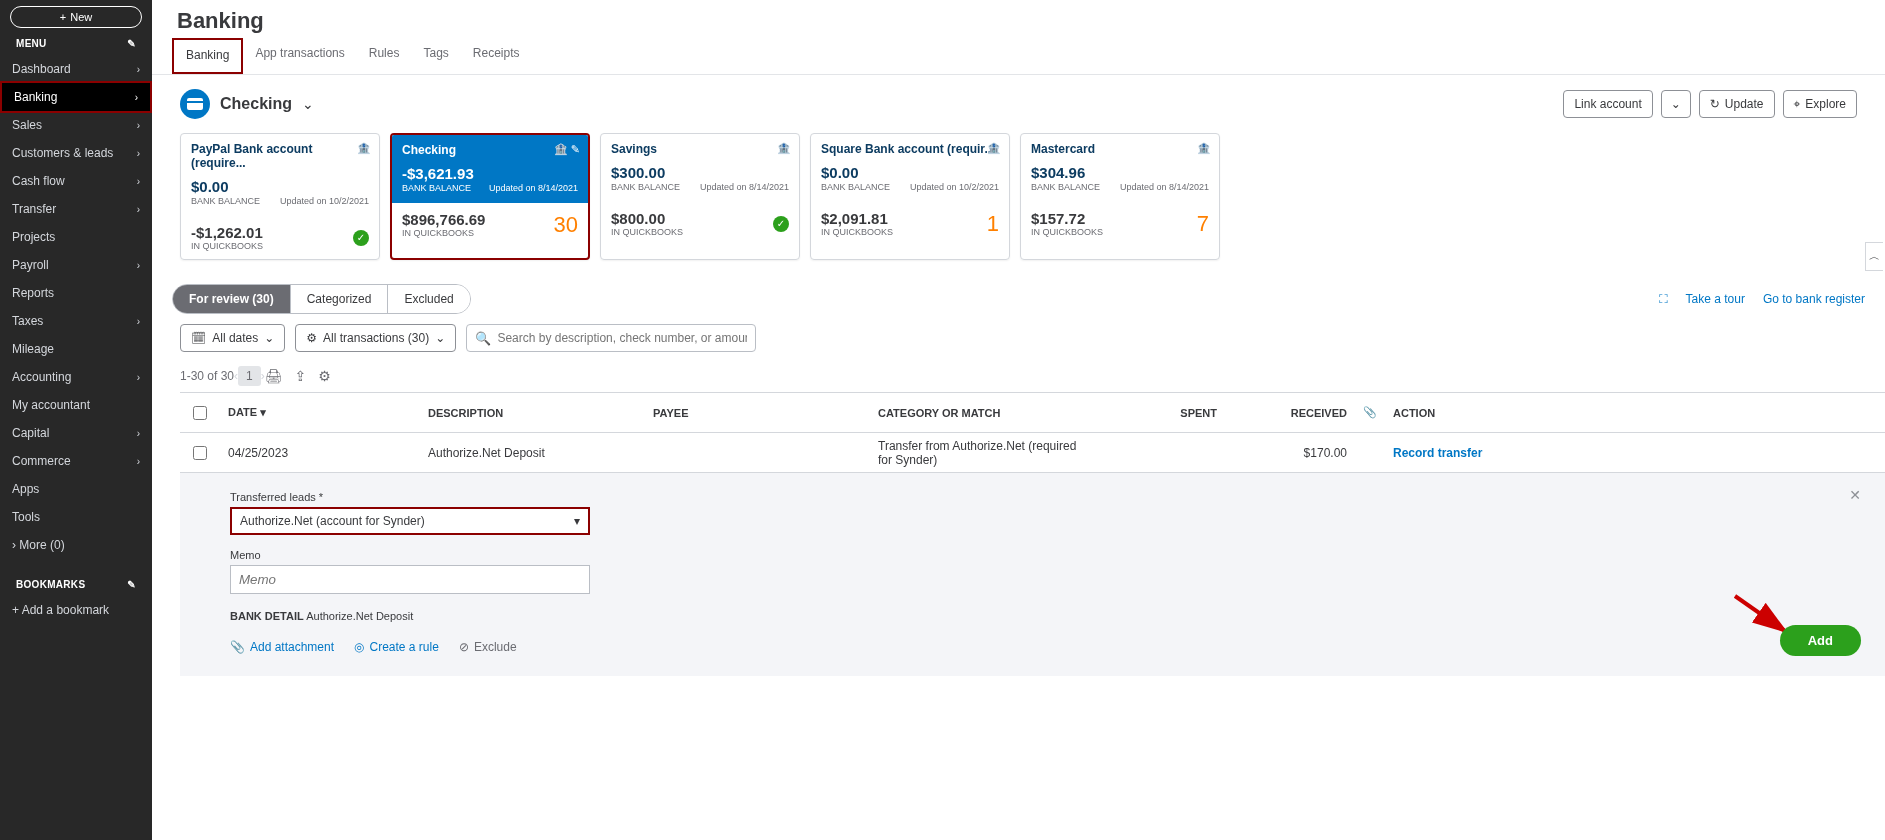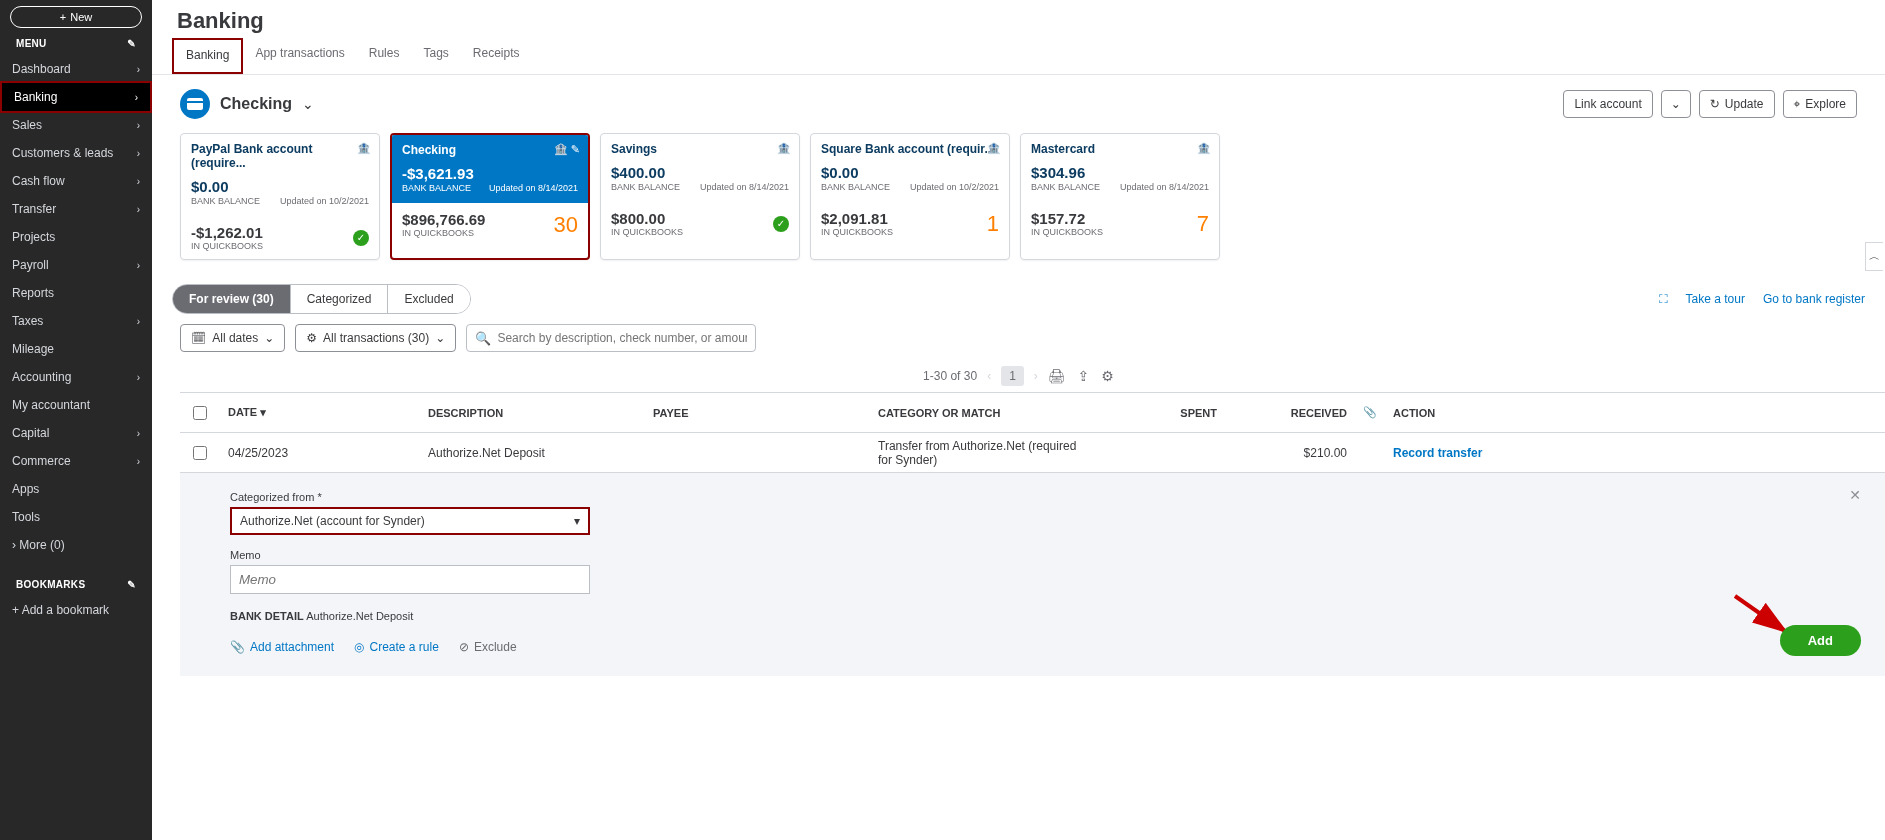--- a/index.html
+++ b/index.html
@@ -44,21 +44,21 @@
 .seg-btns{display:flex;border:1px solid #babec5;border-radius:18px;overflow:hidden}
 .seg-btn{padding:7px 16px;font-size:12px;cursor:pointer;background:#fff;border-right:1px solid #babec5}
 .seg-btn:last-child{border-right:none}
 .seg-btn.active{background:#6b6c72;color:#fff;font-weight:600}
 .links{display:flex;gap:18px;font-size:12px;align-items:center}
 .links a{color:#0077c5;text-decoration:none;cursor:pointer}
 .filters{display:flex;gap:10px;padding:0 28px 8px}
 .filter{border:1px solid #8d9096;border-radius:4px;padding:6px 10px;font-size:12px;display:flex;align-items:center;gap:6px;cursor:pointer}
 .search{border:1px solid #babec5;border-radius:4px;padding:5px 8px;display:flex;align-items:center;gap:6px;width:290px}
 .search input{border:none;outline:none;font-size:12px;flex:1}
-.pager{display:flex;justify-content:center;align-items:center;gap:10px;padding:6px 28px;font-size:12px;color:#6b6c72}
+.pager{display:flex;justify-content:flex-start;align-items:center;padding:6px 28px;font-size:12px;color:#6b6c72}
 .pg-num{background:#e3e5e8;padding:3px 8px;border-radius:3px}
 .pg-icons{display:flex;gap:12px;font-size:14px;cursor:pointer}
 .table{width:calc(100% - 28px);margin-left:28px;border-top:1px solid #d4d7dc}
 .thead,.trow{display:flex;align-items:center;border-bottom:1px solid #d4d7dc}
 .thead{font-size:11px;font-weight:700;color:#393a3d;height:40px}
 .trow{font-size:12px;height:40px}
 .cell{padding:0 8px}
 .c-check{width:40px;display:flex;justify-content:center}
 .c-date{width:200px}
 .c-desc{width:225px}
@@ -254,21 +254,21 @@
             <div class="card-qb">$896,766.69</div>
             <div class="card-qbsub">IN QUICKBOOKS</div>
           </div>
           <span class="card-count">30</span>
         </div>
       </div>
       <div class="card">
         <div class="card-top">
           <span class="bank-icon">🏦</span>
           <div class="card-name">Savings</div>
-          <div class="card-bal">$400.00</div>
+          <div class="card-bal">$300.00</div>
           <div class="card-sub">
             <span>BANK BALANCE</span>
             <span>Updated on 8/14/2021</span>
           </div>
         </div>
         <div class="card-bot">
           <div>
             <div class="card-qb">$800.00</div>
             <div class="card-qbsub">IN QUICKBOOKS</div>
           </div>
@@ -373,28 +373,28 @@
     </div>
     <div class="trow">
       <div class="cell c-check">
           <input type="checkbox" style="">
         </div>
       <div class="cell c-date">04/25/2023</div>
       <div class="cell c-desc">Authorize.Net Deposit</div>
       <div class="cell c-payee"></div>
       <div class="cell c-cat">Transfer from Authorize.Net (required for Synder)</div>
       <div class="cell c-spent"></div>
-      <div class="cell c-recv">$210.00</div>
+      <div class="cell c-recv">$170.00</div>
       <div class="cell c-att"></div>
       <div class="cell c-act"><a>Record transfer</a></div>
     </div>
 
     <div class="detail">
       <span class="close-x">✕</span>
-      <div class="fld-label">Categorized from *</div>
+      <div class="fld-label">Transferred leads *</div>
       <div class="select-box">
         <span>Authorize.Net (account for Synder)</span>
         <span>▾</span>
       </div>
       <div class="fld-label">Memo</div>
       <div class="memo-box">
         <input type="text" placeholder="Memo" style="">
       </div>
       <div class="bank-detail">
         <b>BANK DETAIL</b> <span>Authorize.Net Deposit</span>

